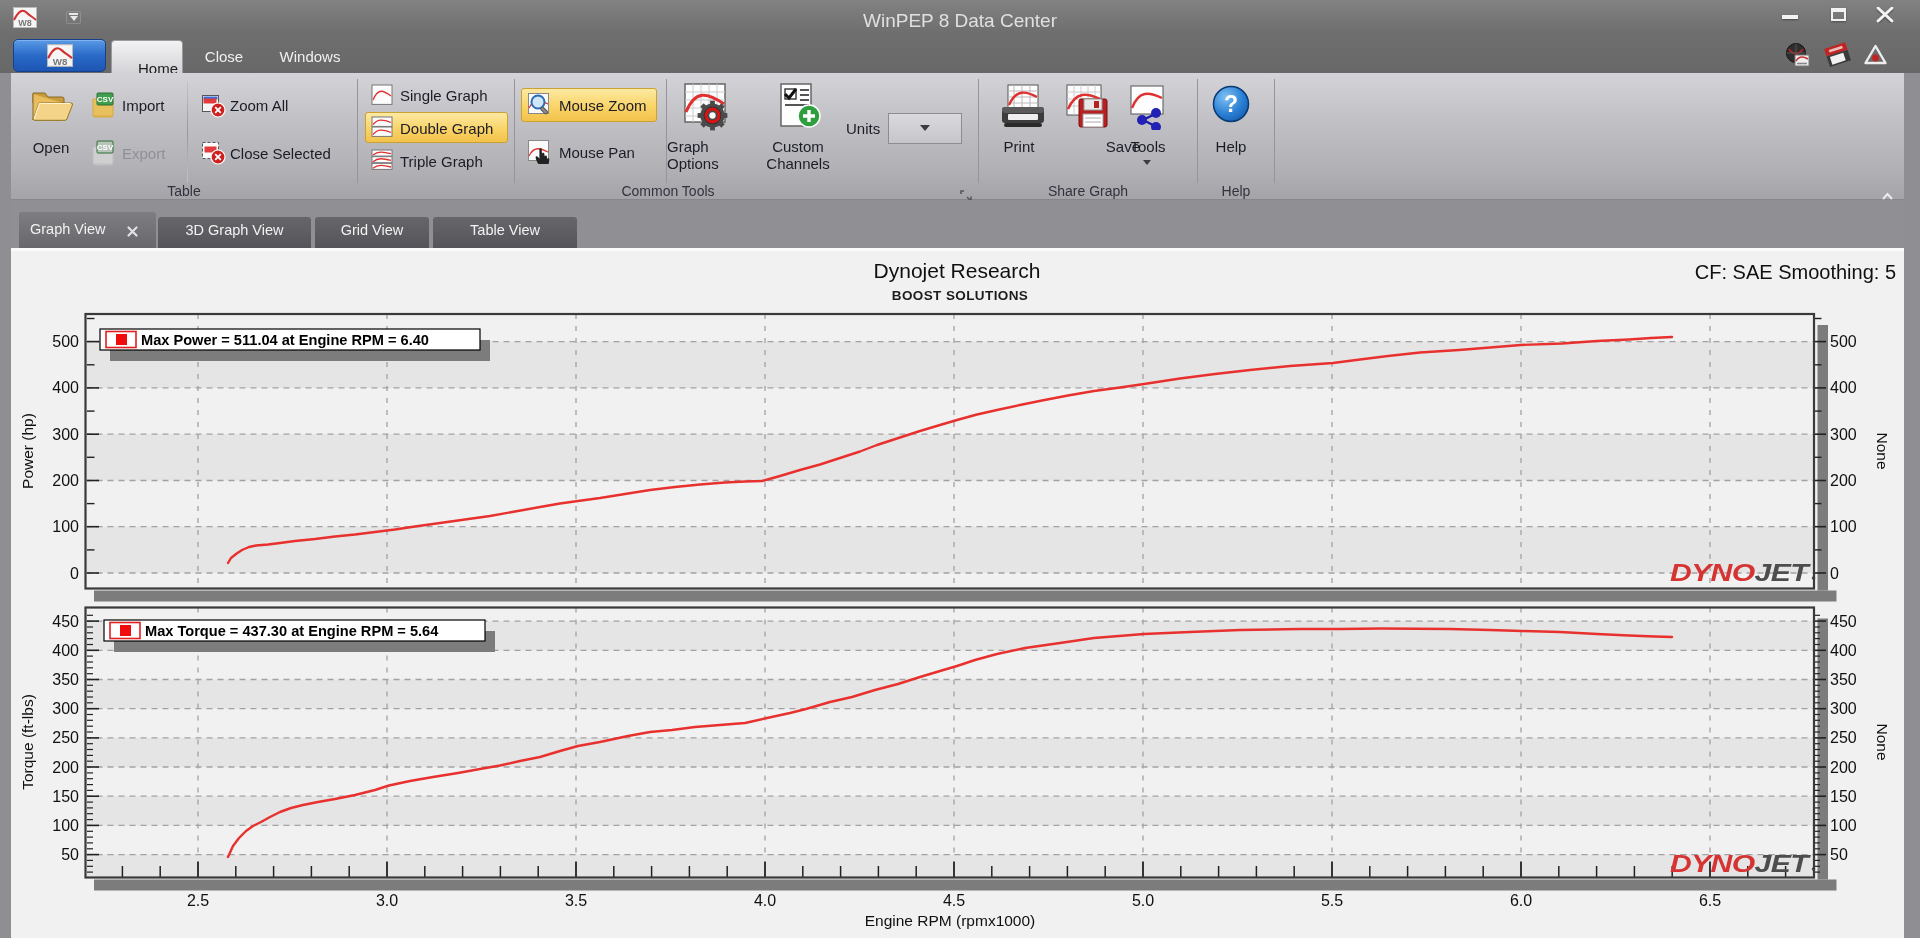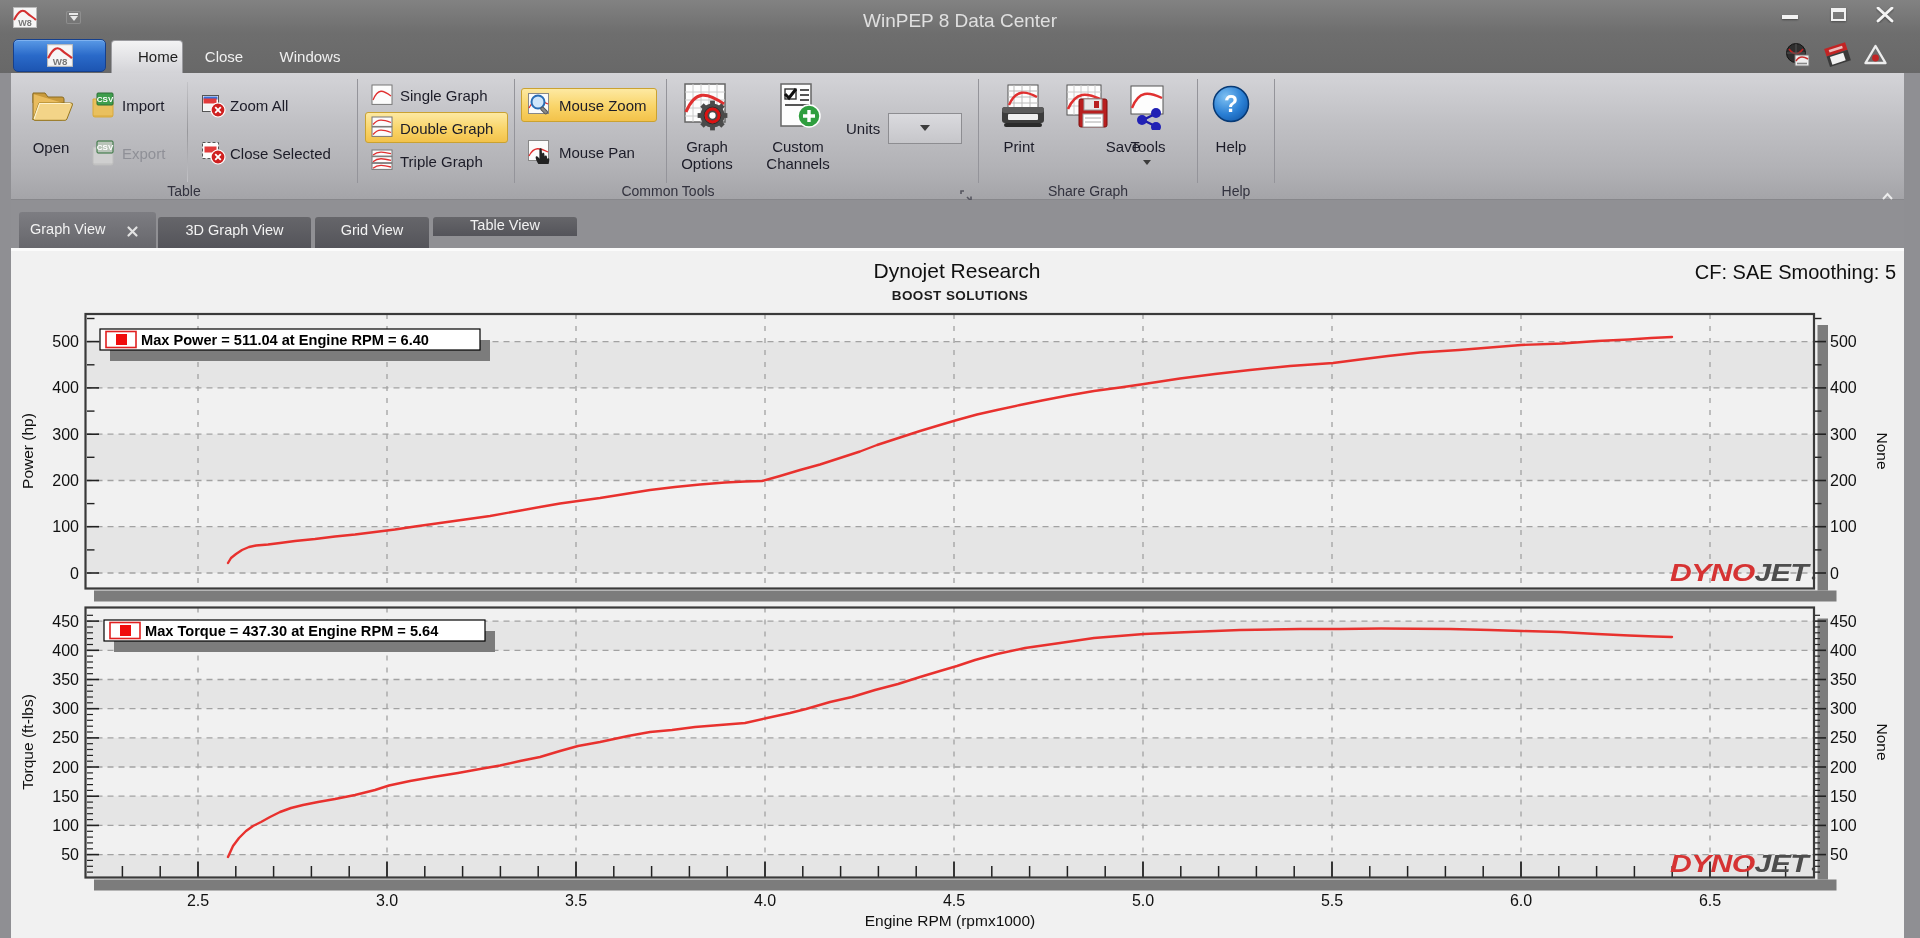--- a/index.html
+++ b/index.html
@@ -59,21 +59,21 @@
 <circle cx="12.5" cy="15" r="3.4" fill="#c22424"></circle>
 </svg></div>
 
 <div class="abs" style="left:13px;top:39px;width:93px;height:33px;border-radius:5px;background:linear-gradient(#5a9ae6,#2a6ac9 50%,#1d55b2);border:1px solid #16408c;box-shadow:inset 0 1px 0 #7fb2ef"></div>
 <div class="abs" style="left:47px;top:43px"><svg width="26" height="25" viewBox="0 0 24 21">
 <rect x="0.5" y="0.5" width="23" height="20" fill="#f6f6f6" stroke="#bbb"></rect>
 <path d="M1 13 C 6 3, 10 2, 14 6 C 17 9, 20 10, 23 13" fill="none" stroke="#d43030" stroke-width="2"></path>
 <text x="12" y="19" font-size="9" font-weight="bold" fill="#777" text-anchor="middle" font-family="Liberation Sans">W8</text>
 </svg></div>
 <div class="abs" style="left:111px;top:40px;width:72px;height:33px;background:linear-gradient(#f3f3f4,#e0e0e3 60%,#d3d3d7);border-radius:4px 4px 0 0;border:1px solid #9b9b9f;border-bottom:none"></div>
-<div class="abs" style="left:111px;top:48px;width:94px;text-align:center;font-size:15px;color:#1d1d1d">Home</div>
+<div class="abs" style="left:111px;top:60px;width:94px;text-align:center;font-size:15px;color:#1d1d1d">Home</div>
 <div class="abs apptab" style="left:196px;top:48px;width:56px;text-align:center">Close</div>
 <div class="abs apptab" style="left:266px;top:48px;width:88px;text-align:center">Windows</div>
 
 <div class="abs ribbon"></div>
 
 <div class="abs" style="left:357px;top:79px;width:1px;height:104px;background:#94949a"></div>
 <div class="abs" style="left:514px;top:79px;width:1px;height:104px;background:#94949a"></div>
 <div class="abs" style="left:666px;top:79px;width:1px;height:104px;background:#94949a"></div>
 <div class="abs" style="left:978px;top:79px;width:1px;height:104px;background:#94949a"></div>
 <div class="abs" style="left:1197px;top:79px;width:1px;height:104px;background:#94949a"></div>
@@ -173,21 +173,21 @@
 <rect x="-2.6" y="-16" width="5.2" height="32"></rect>
 <rect x="-16" y="-2.6" width="32" height="5.2"></rect>
 <rect x="-2.6" y="-16" width="5.2" height="32" transform="rotate(45)"></rect>
 <rect x="-2.6" y="-16" width="5.2" height="32" transform="rotate(-45)"></rect>
 </g>
 <circle r="9" fill="#4a4a4a" stroke="#2a2a2a"></circle>
 <circle r="7" fill="none" stroke="#dd1111" stroke-width="3.1"></circle>
 <circle r="3.4" fill="#fff"></circle>
 </g>
 </svg></div>
-<div class="abs btxt" style="left:667px;top:138px;width:80px;text-align:center;line-height:17px">Graph<br>Options</div>
+<div class="abs btxt" style="left:667px;top:138px;width:80px;line-height:17px">Graph<br>Options</div>
 <div class="abs" style="left:775px;top:82px"><svg width="48" height="50" viewBox="0 0 48 50">
 <path d="M6 2 h30 v34 l-8 8 h-22 z" fill="#fdfdfd" stroke="#666" stroke-width="1.5"></path>
 <path d="M28 44 l0 -8 8 0 z" fill="#d8d8d8" stroke="#666"></path>
 <rect x="10" y="7" width="11" height="10" fill="#fff" stroke="#333" stroke-width="1.4"></rect>
 <path d="M10 12 l4 4 7 -9" fill="none" stroke="#111" stroke-width="3"></path>
 <g stroke="#555" stroke-width="2">
         <path d="M25 8 h9 M25 13 h9 M25 18 h9 M10 23 h24"></path>
       </g>
 <circle cx="34" cy="34" r="11" fill="#2f9e3f" stroke="#fff" stroke-width="1.5"></circle>
 <path d="M34 28 v12 M28 34 h12" stroke="#fff" stroke-width="3.4"></path>
@@ -260,21 +260,21 @@
     </svg></div>
 
 <div class="abs tabstrip"></div>
 <div class="abs vtab" style="left:19px;top:212px;width:137px;height:36px;background:linear-gradient(#7d7d82,#67676c)"></div>
 <div class="abs" style="left:30px;top:221px;font-size:14.5px;color:#f2f2f2">Graph View</div>
 <div class="abs" style="left:126px;top:224px"><svg width="13" height="13" viewBox="0 0 13 13">
       <path d="M2.5 2.5 L10.5 10.5 M10.5 2.5 L2.5 10.5" stroke="#e2e2e2" stroke-width="2.2" stroke-linecap="round"></path>
     </svg></div>
 <div class="abs vtab" style="left:158px;top:217px;width:153px;height:31px;padding-top:5px">3D Graph View</div>
 <div class="abs vtab" style="left:315px;top:217px;width:114px;height:31px;padding-top:5px">Grid View</div>
-<div class="abs vtab" style="left:433px;top:217px;width:144px;height:19px;">Table View</div>
+<div class="abs vtab" style="left:433px;top:217px;width:144px;height:31px;padding-top:5px">Table View</div>
 
 <div class="abs content"></div>
 <svg width="1920" height="688" viewBox="0 250 1920 688" style="position:absolute;left:0;top:250px" font-family="Liberation Sans, sans-serif">
 <text x="957" y="278" font-size="21" fill="#101010" text-anchor="middle">Dynojet Research</text>
 <text x="960" y="300" font-size="13.5" font-weight="bold" fill="#1c1c1c" text-anchor="middle" letter-spacing="0.4">BOOST SOLUTIONS</text>
 <text x="1896" y="279" font-size="20" fill="#101010" text-anchor="end">CF: SAE Smoothing: 5</text>
 <rect x="94.0" y="590.5" width="1742.5" height="11" fill="#7c7c7c"></rect>
 <rect x="1817.5" y="325.0" width="10.5" height="265.5" fill="#7c7c7c"></rect>
 <rect x="85.5" y="314.0" width="1728.5" height="274.5" fill="#f1f1f1"></rect>
 <rect x="85.5" y="526.7" width="1728.5" height="46.3" fill="#e5e5e5"></rect>

